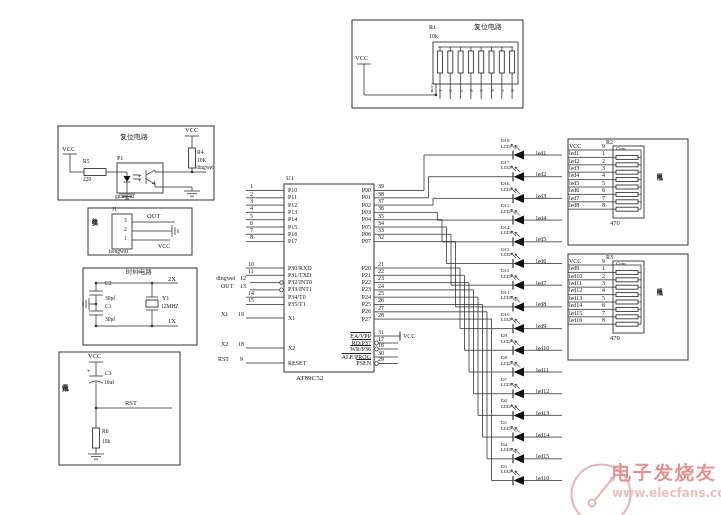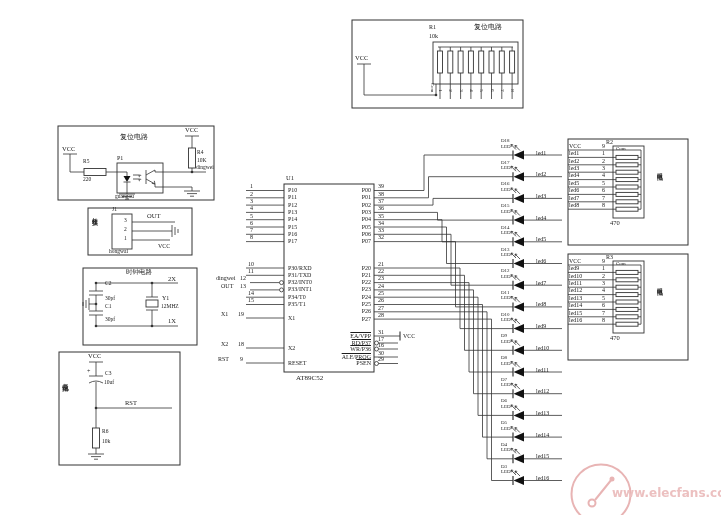--- a/index.html
+++ b/index.html
@@ -472,20 +472,21 @@
   <span class="t" style="left:606px;top:139px">R2</span>
   <span class="t t65" style="left:610px;top:220px">470</span>
   <span class="t t5" style="left:616px;top:146px">Com</span>
   <span class="t vert" style="left:657px;top:168px">限流电阻</span>
 
   <span class="t" style="left:606px;top:254px">R3</span>
   <span class="t t65" style="left:610px;top:335px">470</span>
   <span class="t t5" style="left:616px;top:261px">Com</span>
   <span class="t vert" style="left:657px;top:283px">限流电阻</span>
 
+  <span class="t wm1" style="left:612px;top:463px">电子发烧友</span>
   <span class="t wm2" style="left:612px;top:487px">www.elecfans.com</span>
 <span class="t" style="left: 439px; top: 88px; font-size: 5px; transform: rotate(90deg);">1</span>
     <span class="t" style="left: 449.3px; top: 88px; font-size: 5px; transform: rotate(90deg);">2</span>
     <span class="t" style="left: 459.6px; top: 88px; font-size: 5px; transform: rotate(90deg);">3</span>
     <span class="t" style="left: 469.9px; top: 88px; font-size: 5px; transform: rotate(90deg);">4</span>
     <span class="t" style="left: 480.2px; top: 88px; font-size: 5px; transform: rotate(90deg);">5</span>
     <span class="t" style="left: 490.5px; top: 88px; font-size: 5px; transform: rotate(90deg);">6</span>
     <span class="t" style="left: 500.8px; top: 88px; font-size: 5px; transform: rotate(90deg);">7</span>
     <span class="t" style="left: 511.1px; top: 88px; font-size: 5px; transform: rotate(90deg);">8</span>
     <span class="t" style="left: 124px; top: 218px; font-size: 5.5px;">3</span>

